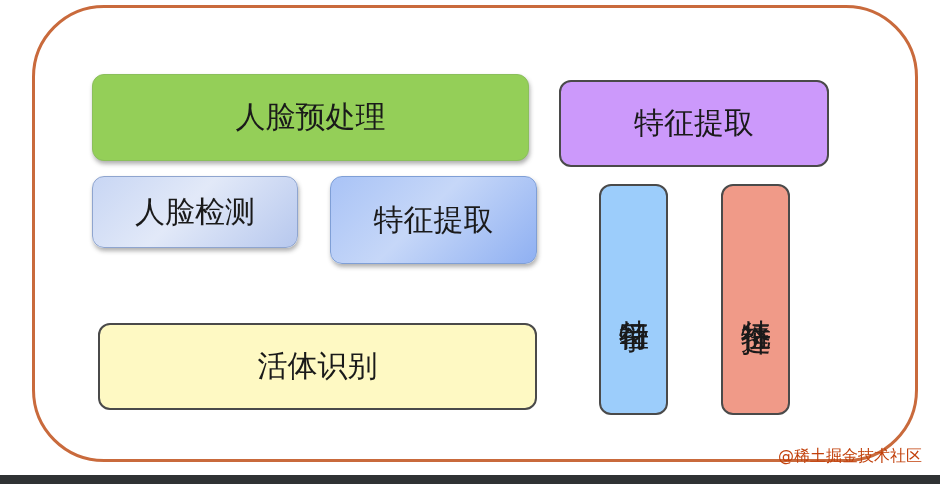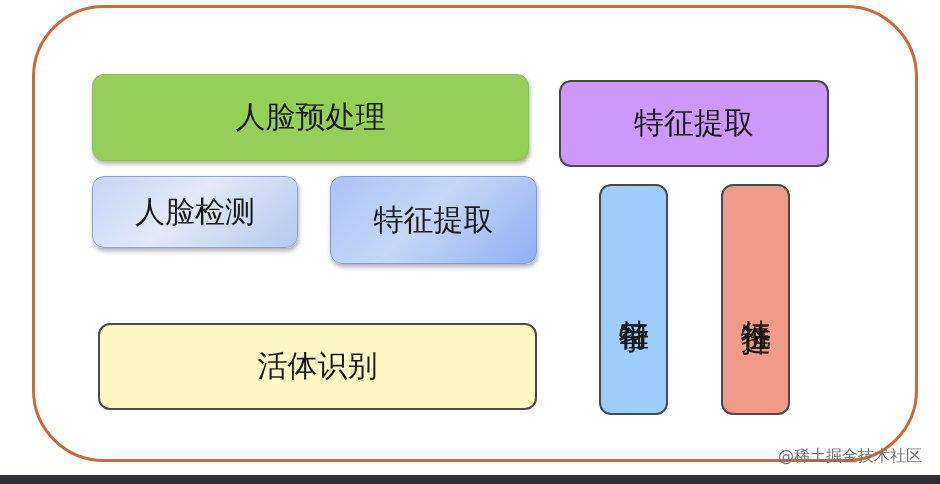--- a/index.html
+++ b/index.html
@@ -82,21 +82,21 @@
     .box-selection {
       left: 721px; top: 184px; width: 69px; height: 231px;
       background: #f09a88;
       border: 2px solid #4a4a4a;
     }
     .watermark {
       position: absolute;
       right: 18px;
       top: 446px;
       font-size: 16px;
-      color: #737373;
+      color: #c2410c;
       white-space: nowrap;
     }
     .bottom-bar {
       position: absolute;
       left: 0;
       top: 475px;
       width: 940px;
       height: 9px;
       background: #2f3234;
     }

